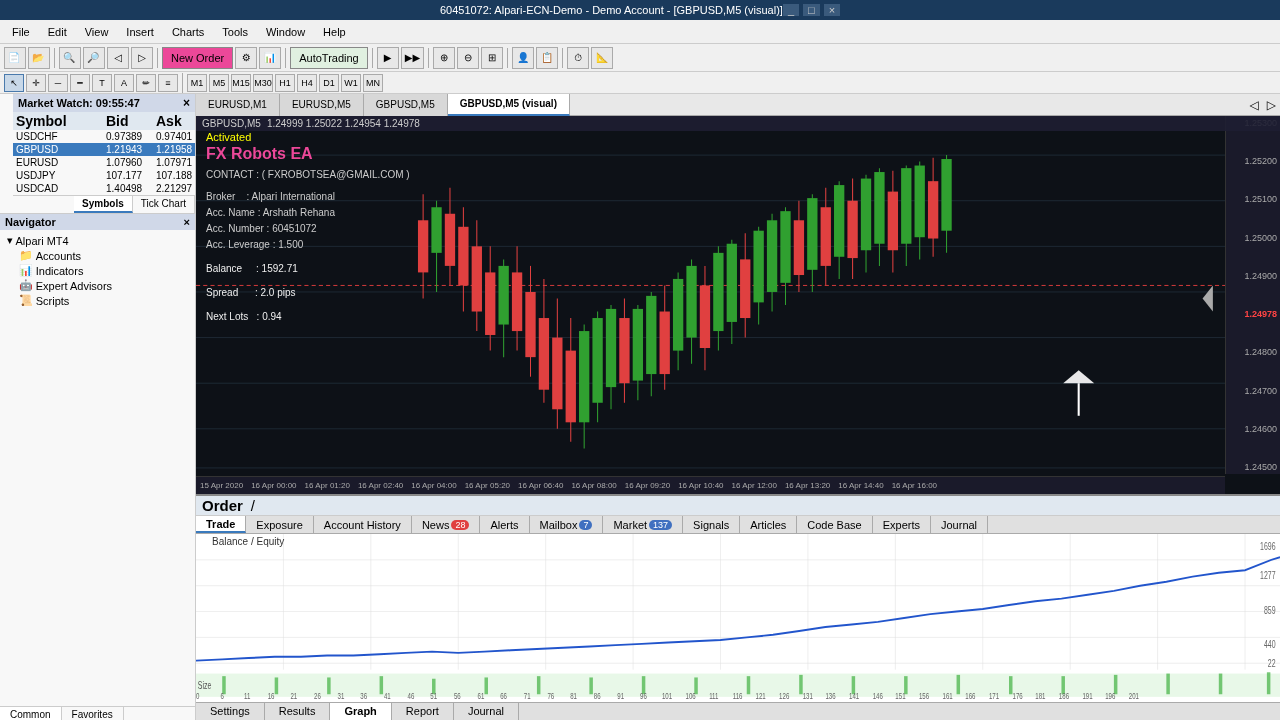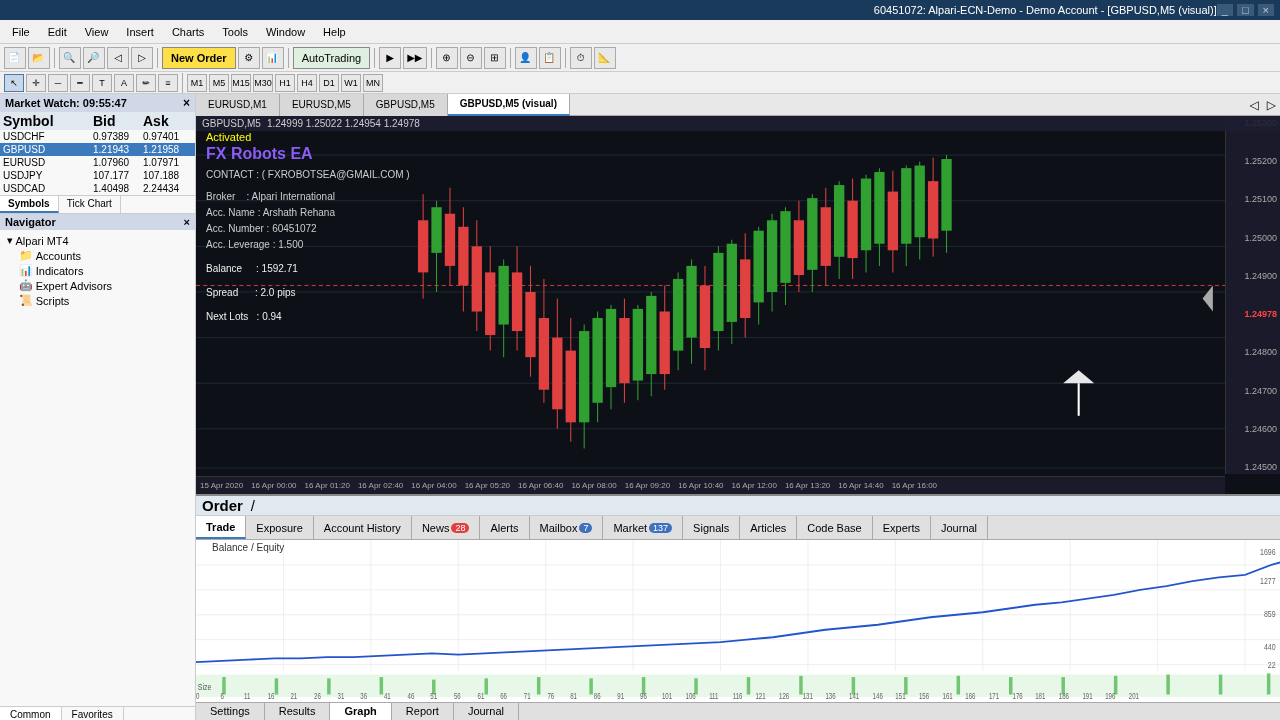--- a/index.html
+++ b/index.html
@@ -6,21 +6,21 @@
     body { width: 1280px; height: 720px; overflow: hidden; background: #2b2b2b; font-family: 'Segoe UI', Tahoma, sans-serif; font-size: 11px; color: #000; }
 
     
     #title-bar {
       background: #1a3a5c;
       color: #fff;
       padding: 3px 6px;
       font-size: 11px;
       display: flex;
       align-items: center;
-      justify-content: flex-end;
+      justify-content: center;
       height: 20px;
     }
     #title-bar-controls { display: flex; gap: 4px; }
     #title-bar-controls span { cursor: pointer; font-size: 11px; color: #ccc; background: #3a5a7c; padding: 0 5px; }
 
     
     #menu-bar {
       background: #f0f0f0;
       height: 24px;
       display: flex;
@@ -52,27 +52,27 @@
       border: 1px solid #aaa;
       cursor: pointer;
       display: flex;
       align-items: center;
       justify-content: center;
       font-size: 10px;
       padding: 0 3px;
     }
     .toolbar-separator { width: 1px; height: 20px; background: #aaa; margin: 0 2px; }
     .toolbar-btn-new-order {
-      background: #fde047;
+      background: #ec4899;
       border: 1px solid #888;
       padding: 0 8px;
       height: 22px;
       cursor: pointer;
       font-size: 11px;
-      font-weight: bold;
+      font-weight: normal;
     }
     .toolbar-btn-autotrading {
       background: #e0f0e0;
       border: 1px solid #888;
       padding: 0 8px;
       height: 22px;
       cursor: pointer;
       font-size: 11px;
     }
 
@@ -115,20 +115,21 @@
       background: #f8f8f8;
       border-right: 1px solid #ccc;
       display: flex;
       flex-direction: column;
     }
 
     
     #market-watch {
       border-bottom: 1px solid #ccc;
       flex-shrink: 0;
+      padding-left: 13px;
     }
     #market-watch-header {
       background: #d0d8e8;
       padding: 2px 5px;
       font-size: 11px;
       font-weight: bold;
       display: flex;
       justify-content: space-between;
       align-items: center;
     }
@@ -145,20 +146,21 @@
       display: grid;
       grid-template-columns: 90px 50px 50px;
       padding: 1px 3px;
       font-size: 10px;
       cursor: pointer;
     }
     .market-watch-row.selected { background: #3a7abd; color: #fff; }
     .market-watch-tabs {
       display: flex;
       border-top: 1px solid #ccc;
+      justify-content: flex-end;
     }
     .mw-tab {
       padding: 2px 8px;
       font-size: 10px;
       cursor: pointer;
       border-right: 1px solid #ccc;
     }
     .mw-tab.active {
       background: #fff;
       border-bottom: 2px solid #3a7abd;
@@ -253,21 +255,21 @@
     
     #ea-overlay {
       position: absolute;
       top: 15px; left: 10px;
       color: #fff;
       font-size: 10px;
       z-index: 20;
       pointer-events: none;
     }
     #ea-activated { color: #ffff00; font-size: 11px; margin-bottom: 2px; }
-    #ea-title { color: #8b5cf6; font-size: 16px; font-weight: bold; margin-bottom: 4px; }
+    #ea-title { color: #ec4899; font-size: 16px; font-weight: bold; margin-bottom: 4px; }
     .ea-info { color: #ccc; font-size: 10px; line-height: 1.6; }
     .ea-balance-info { margin-top: 8px; color: #eee; font-size: 10px; line-height: 1.6; }
 
     
     #price-scale {
       position: absolute;
       right: 0; top: 0; bottom: 20px;
       width: 55px;
       background: #1a1a2a;
       border-left: 1px solid #333;
@@ -329,21 +331,21 @@
       font-size: 11px;
       font-weight: bold;
       border-bottom: 1px solid #aaa;
     }
 
     
     #terminal-tabs {
       display: flex;
       background: #e0e0e0;
       border-bottom: 1px solid #aaa;
-      height: 24px;
+      height: 18px;
     }
     .terminal-tab {
       padding: 2px 10px;
       font-size: 11px;
       cursor: pointer;
       border-right: 1px solid #aaa;
       display: flex;
       align-items: center;
       gap: 2px;
     }
@@ -491,21 +493,21 @@
         <span>1.07971</span>
       </div>
       <div class="market-watch-row">
         <span>USDJPY</span>
         <span>107.177</span>
         <span>107.188</span>
       </div>
       <div class="market-watch-row">
         <span>USDCAD</span>
         <span>1.40498</span>
-        <span>2.24434</span>
+        <span>2.21297</span>
       </div>
       <div class="market-watch-tabs">
         <div class="mw-tab active">Symbols</div>
         <div class="mw-tab">Tick Chart</div>
       </div>
     </div>
 
     <div id="navigator">
       <div id="navigator-header">
         <span>Navigator</span>

